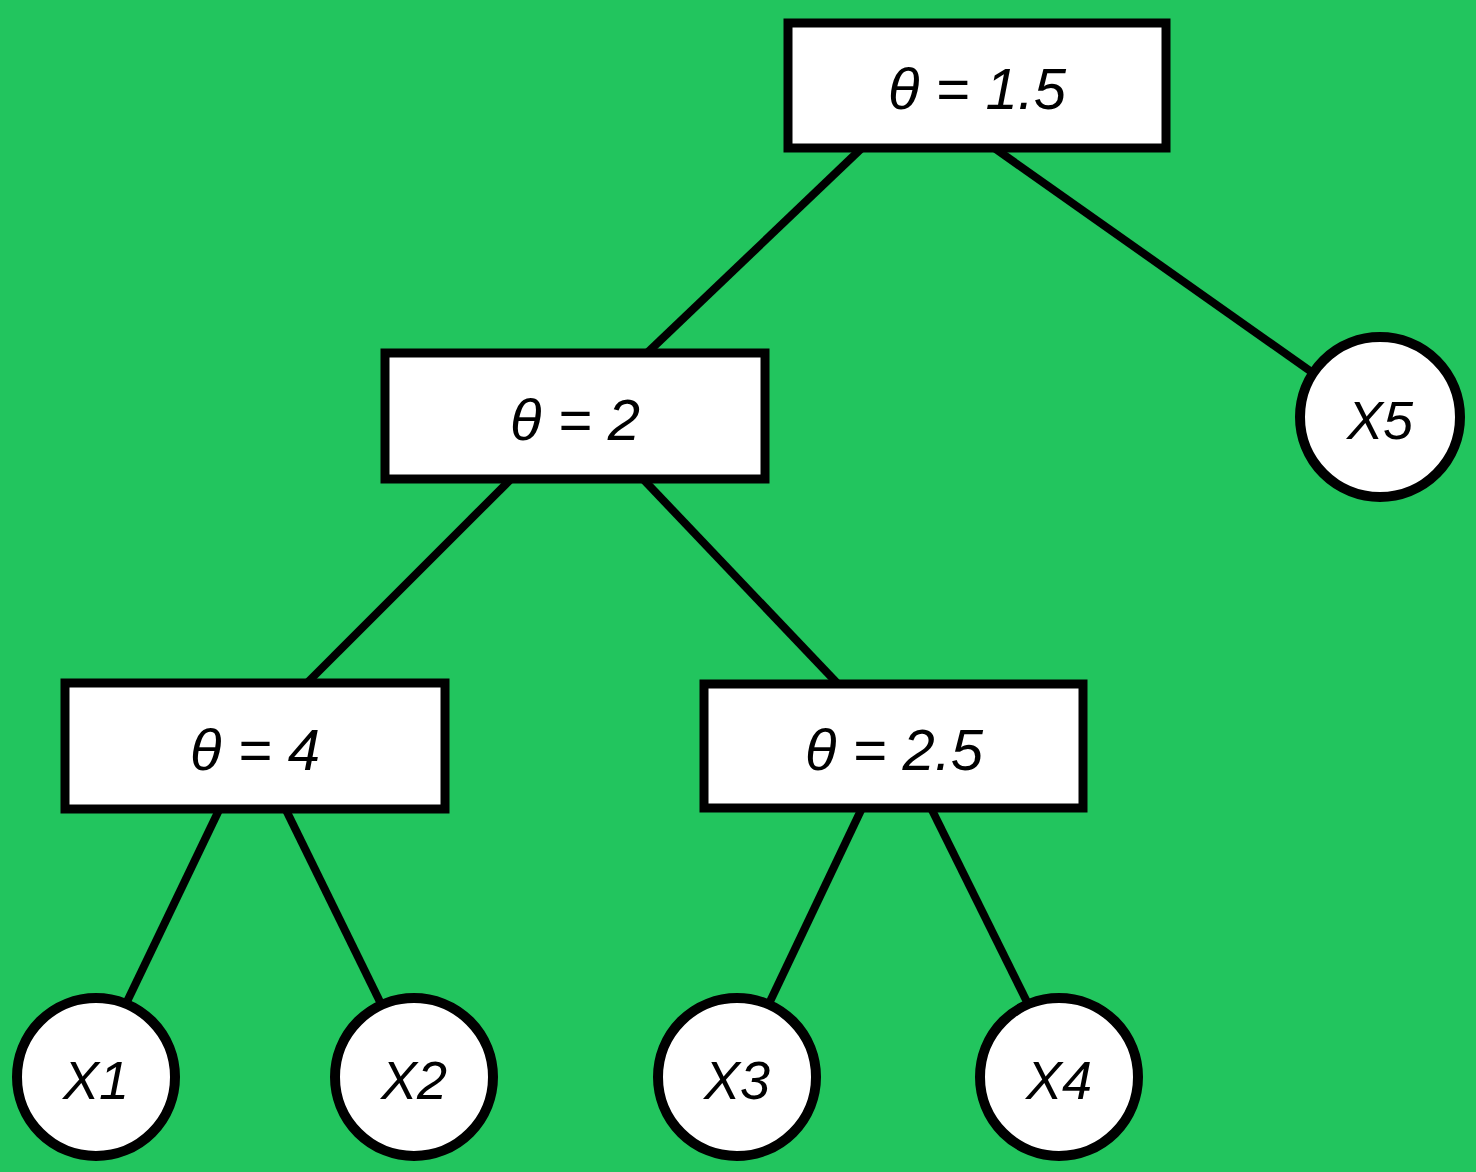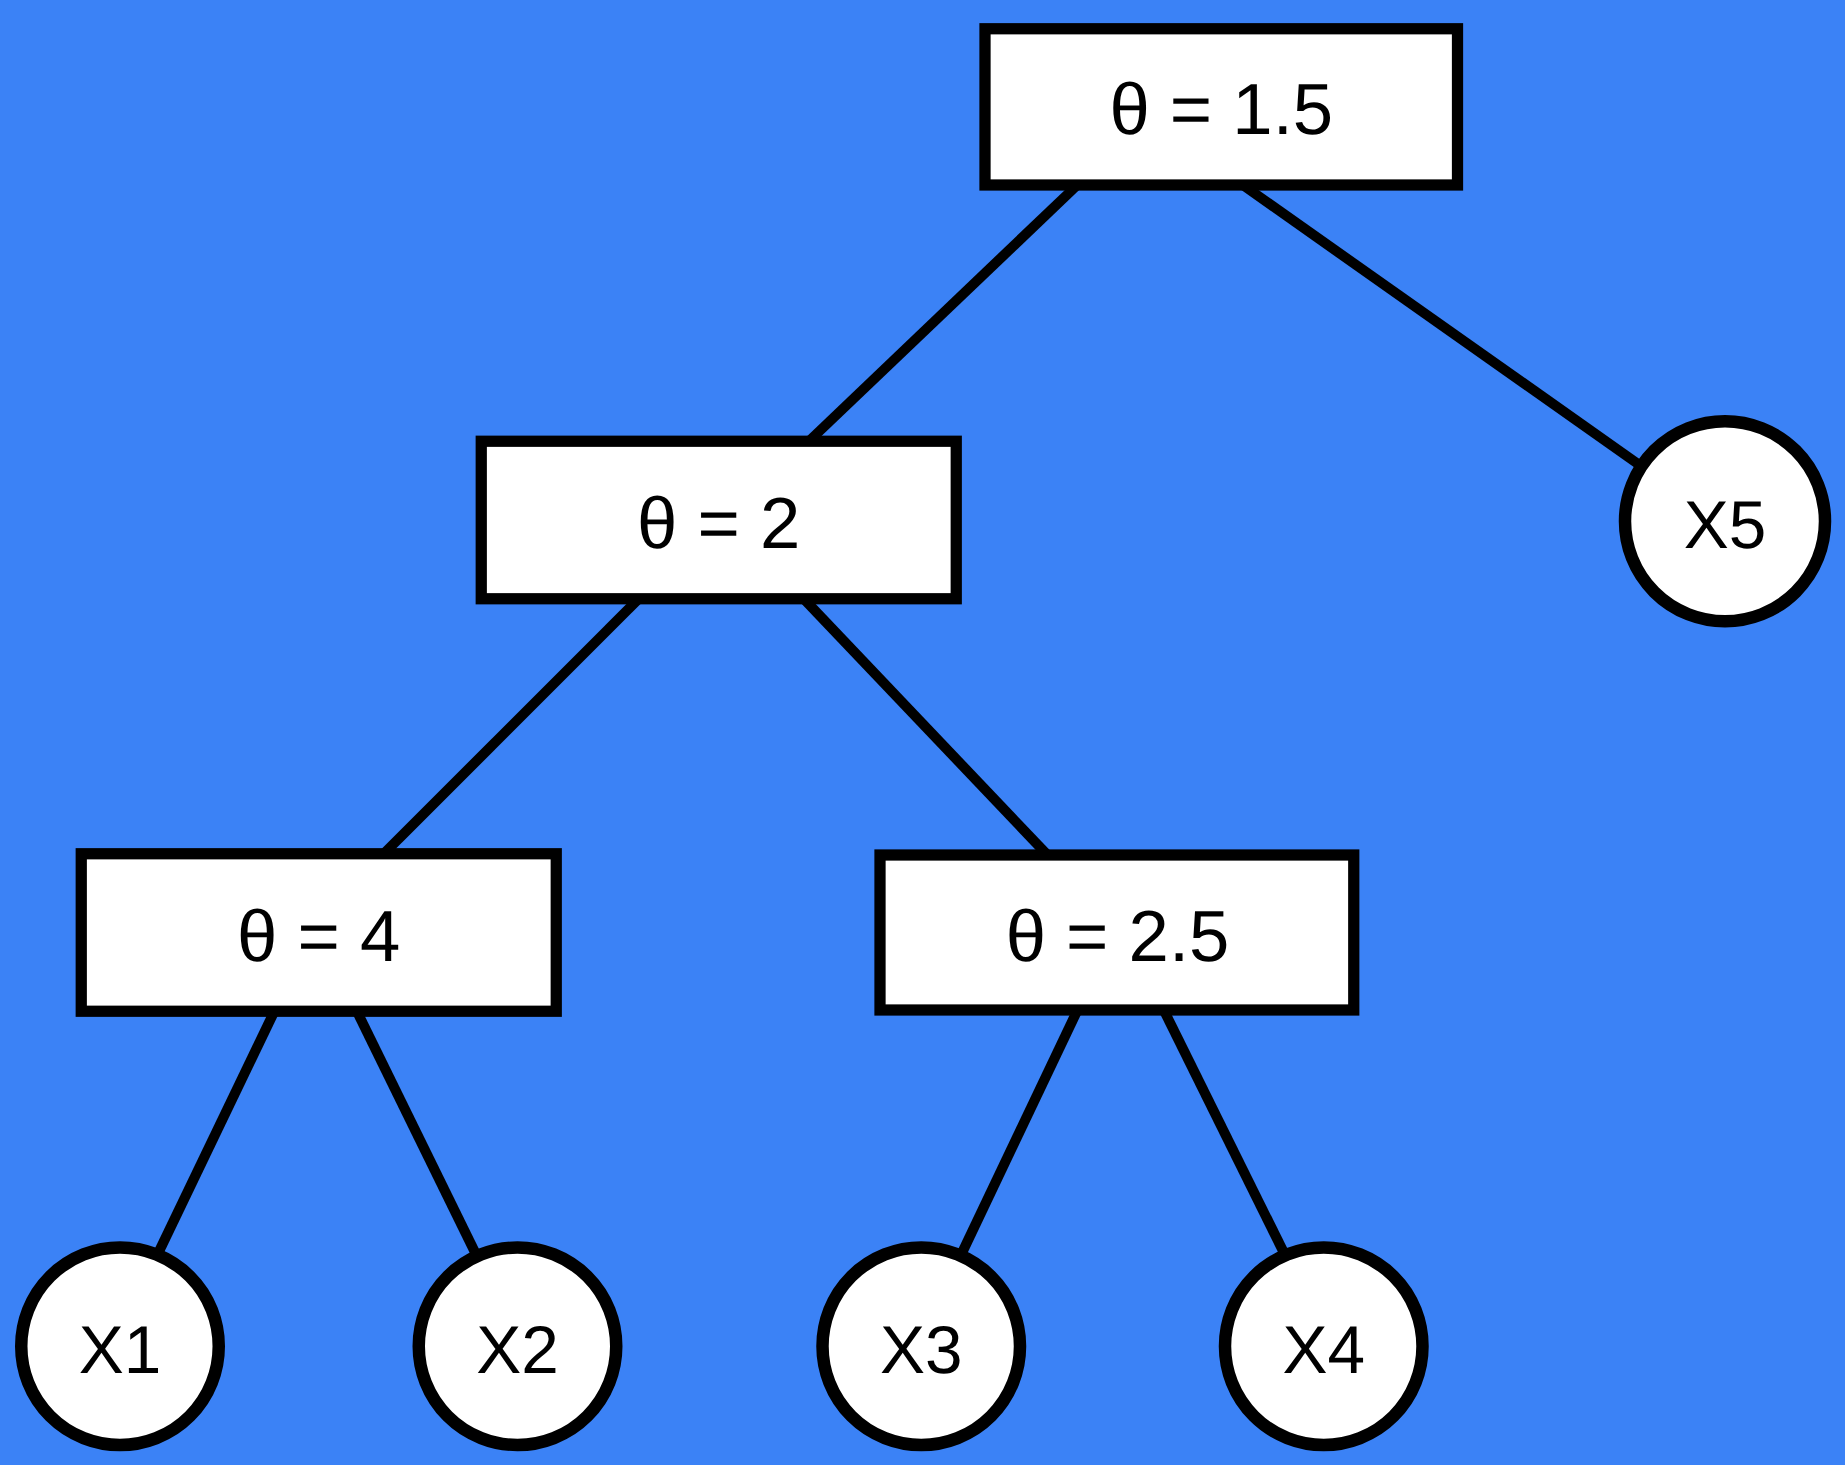--- a/index.html
+++ b/index.html
@@ -4,22 +4,23 @@
 <style>
   html, body {
     margin: 0;
     padding: 0;
     background: #ffffff;
   }
   .canvas {
     position: relative;
     width: 1476px;
     height: 1172px;
-    background: #3b82f6;
+    background: #22c55e;
     overflow: hidden;
+    font-style: italic;
   }
   svg {
     display: block;
   }
   .edge {
     stroke: #000000;
     stroke-width: 8;
     fill: none;
   }
   .node-rect {

